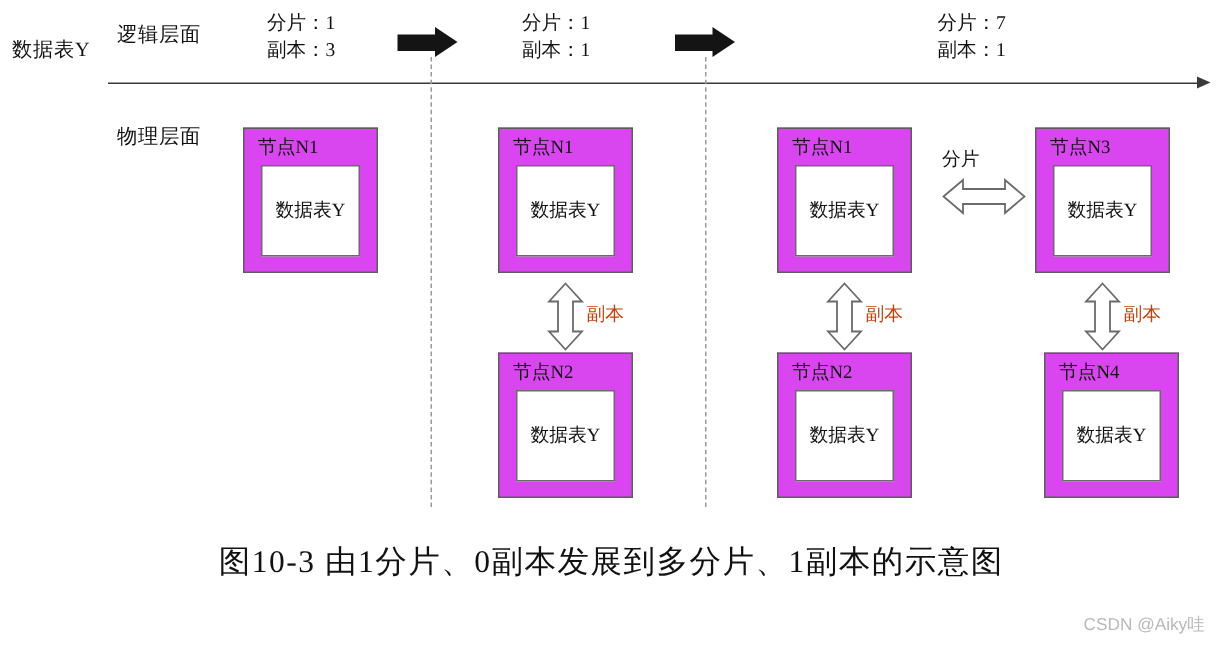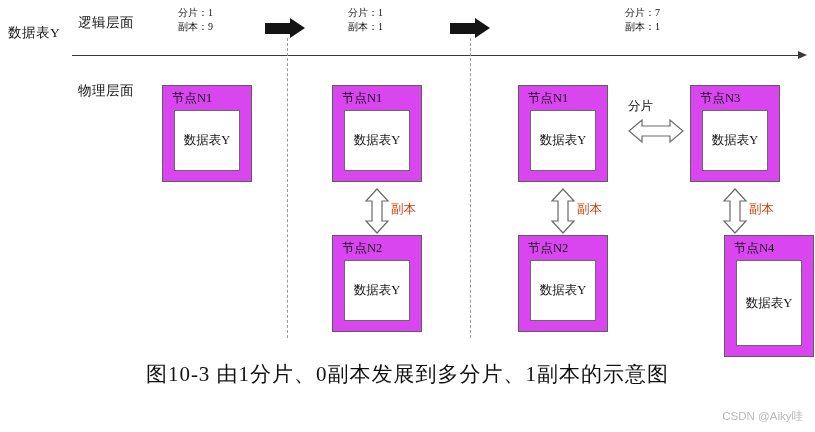--- a/index.html
+++ b/index.html
@@ -34,21 +34,21 @@
     position:absolute;
     width:0;height:0;
     border-top:4.5px solid transparent;
     border-bottom:4.5px solid transparent;
     border-left:9px solid #3a3a3a;
   }
 
   
   .stat{
     position:absolute;
-    font-size:10px;
+    font-size:13px;
     line-height:1.38;
     white-space:nowrap;
     color:#111;
   }
 
   
   .blockarrow{position:absolute;}
   .blockarrow .shaft{
     position:absolute;left:0;top:5px;
     width:27px;height:11px;background:#141414;
@@ -147,21 +147,21 @@
 
   <div class="abs row-label" style="left:78px;top:82px;">物理层面</div>
 
   <div class="abs row-label" style="left:8px;top:24px;">数据表Y</div>
 
   <div class="timeline-line" style="left:72px;top:55px;width:728px;"></div>
   <div class="timeline-head" style="left:798px;top:50.5px;"></div>
 
   <div class="stat" style="left:178px;top:6px;">
     <div>分片：1</div>
-    <div>副本：9</div>
+    <div>副本：3</div>
   </div>
 
   <div class="stat" style="left:348px;top:6px;">
     <div>分片：1</div>
     <div>副本：1</div>
   </div>
 
   <div class="stat" style="left:625px;top:6px;">
     <div>分片：7</div>
     <div>副本：1</div>
@@ -243,21 +243,21 @@
     </div>
   </div>
 
   <div class="vd-arrow" style="left:722px;top:188px;">
     <svg width="26" height="46" viewBox="0 0 26 46">
       <path d="M13 1 L24 13 L18 13 L18 33 L24 33 L13 45 L2 33 L8 33 L8 13 L2 13 Z" fill="#ffffff" stroke="#6a6a6a" stroke-width="1.2" stroke-linejoin="miter"></path>
     </svg>
   </div>
   <div class="abs vd-label" style="left:749px;top:201px;">副本</div>
 
-  <div class="node" style="left:724px;top:235px;width:90px;height:122px;">
+  <div class="node" style="left:696px;top:235px;width:90px;height:97px;">
     <div class="node-title">节点N4</div>
     <div class="node-inner">
       <span>数据表Y</span>
     </div>
   </div>
 
   <div class="caption" style="top:360px;">图10-3    由1分片、0副本发展到多分片、1副本的示意图</div>
 
   <div class="watermark">CSDN @Aiky哇</div>
 

